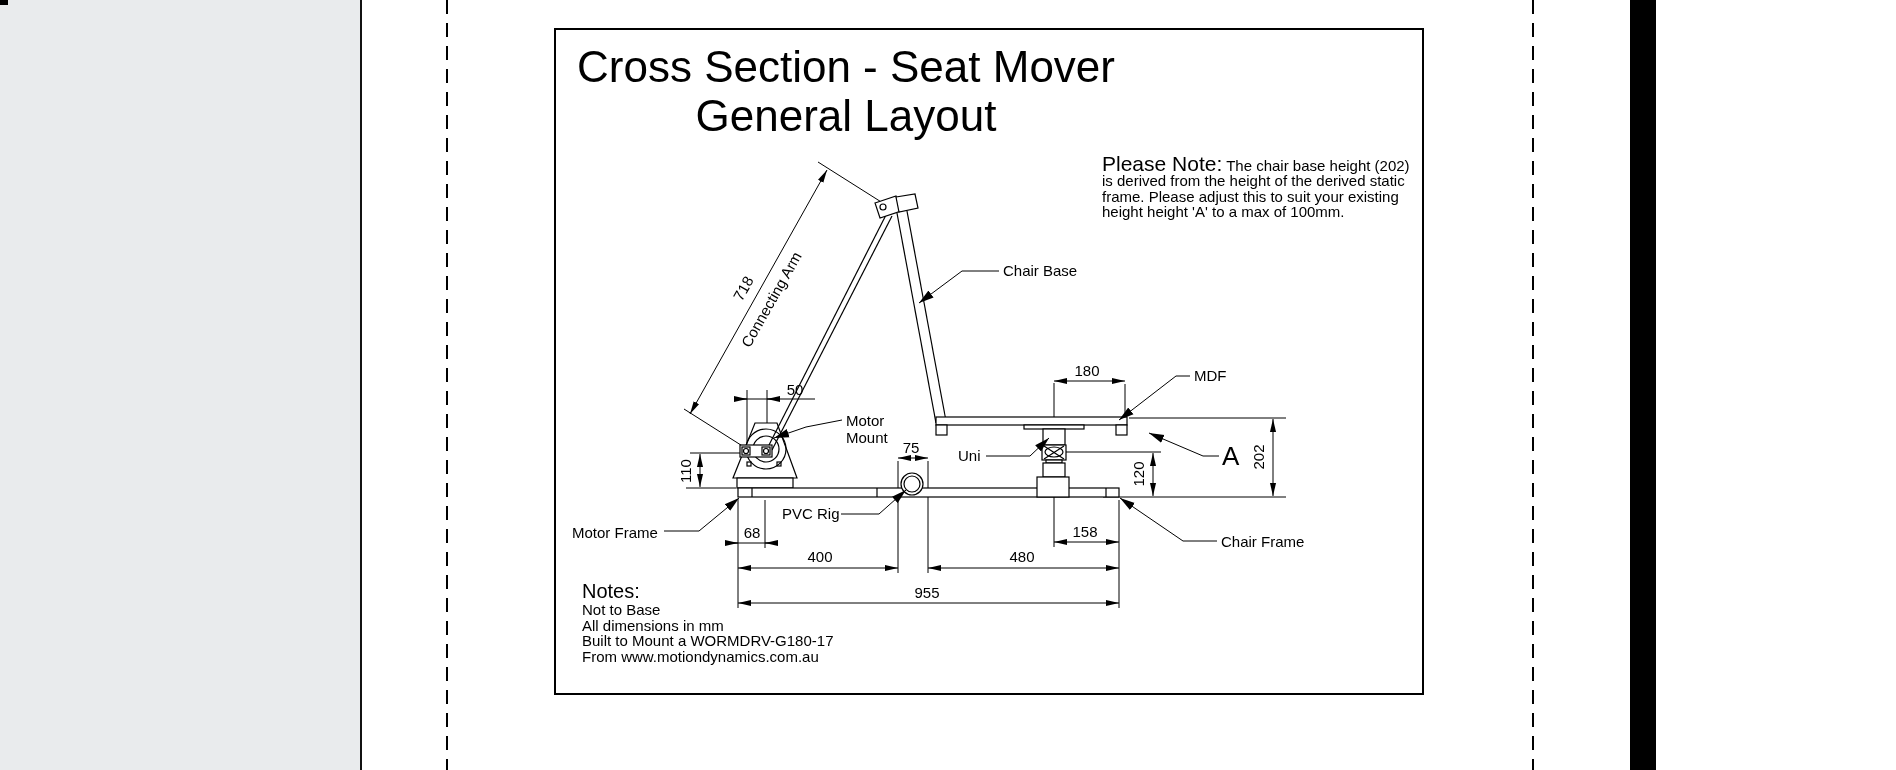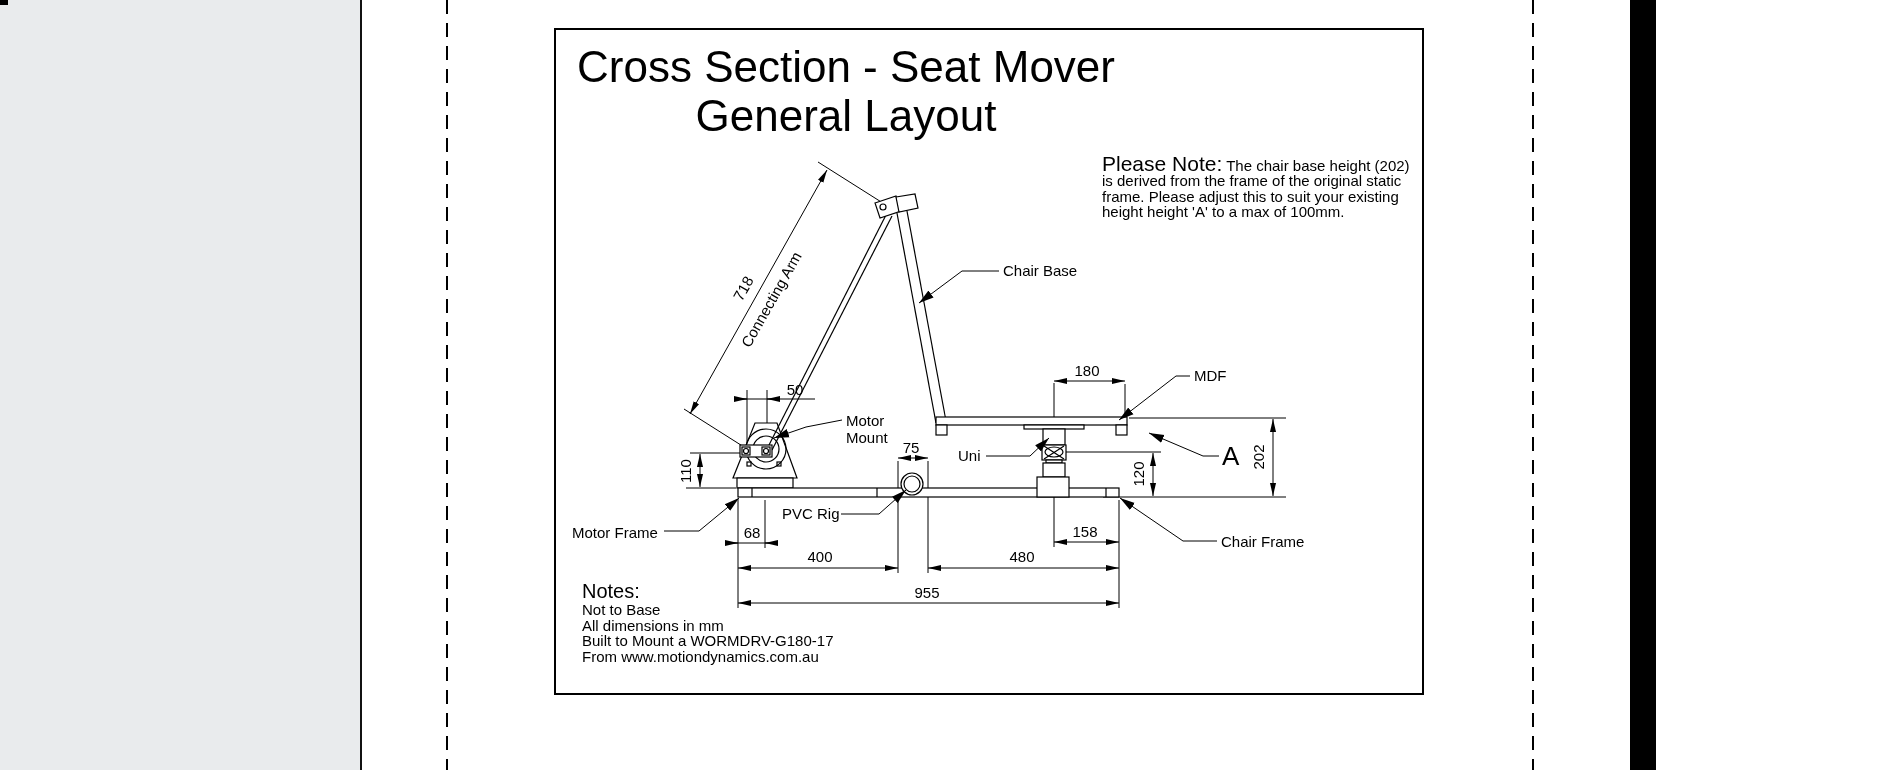--- a/index.html
+++ b/index.html
@@ -36,21 +36,21 @@
 
 <div class="abs" id="drawing-frame"></div>
 
 <div class="abs" id="title">
   <div>Cross Section - Seat Mover</div>
   <div>General Layout</div>
 </div>
 
 <div class="abs" id="please-note">
   <div><span class="pn-head">Please Note:</span> <span>The chair base height (202)</span></div>
-  <div>is derived from the frame of the original static</div>
+  <div>is derived from the height of the derived static</div>
   <div>frame. Please adjust this to suit your existing</div>
   <div>height height 'A' to a max of 100mm.</div>
 </div>
 
 <div class="abs" id="notes">
   <div class="n-head">Notes:</div>
   <div>Not to Base</div>
   <div>All dimensions in mm</div>
   <div>Built to Mount a WORMDRV-G180-17</div>
   <div>From www.motiondynamics.com.au</div>

